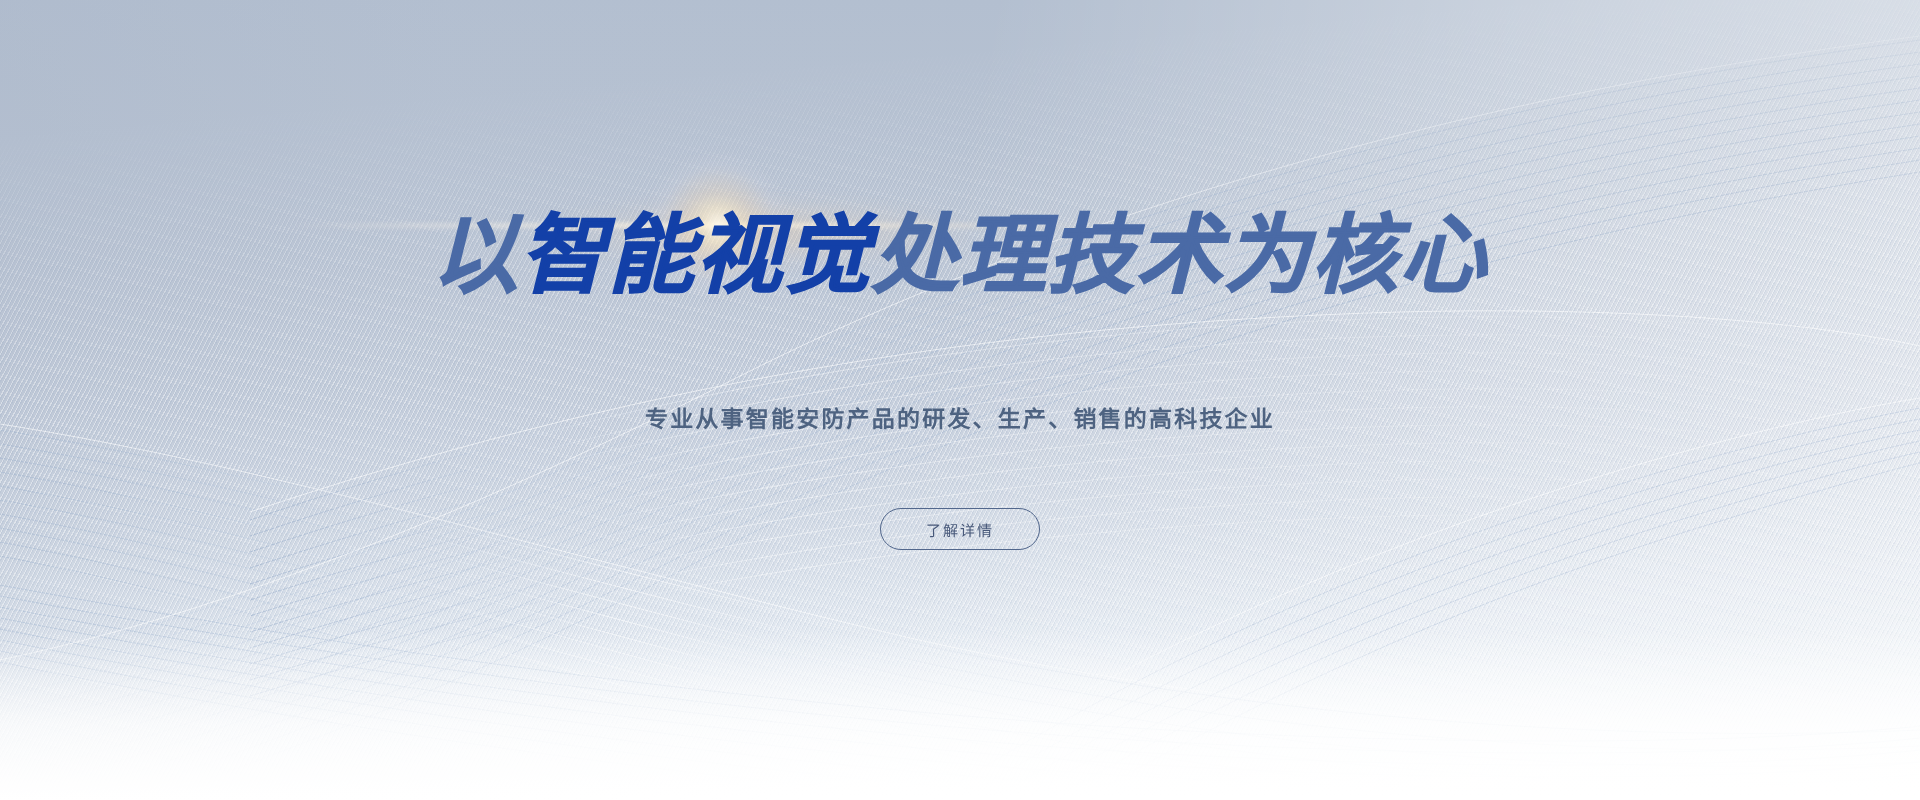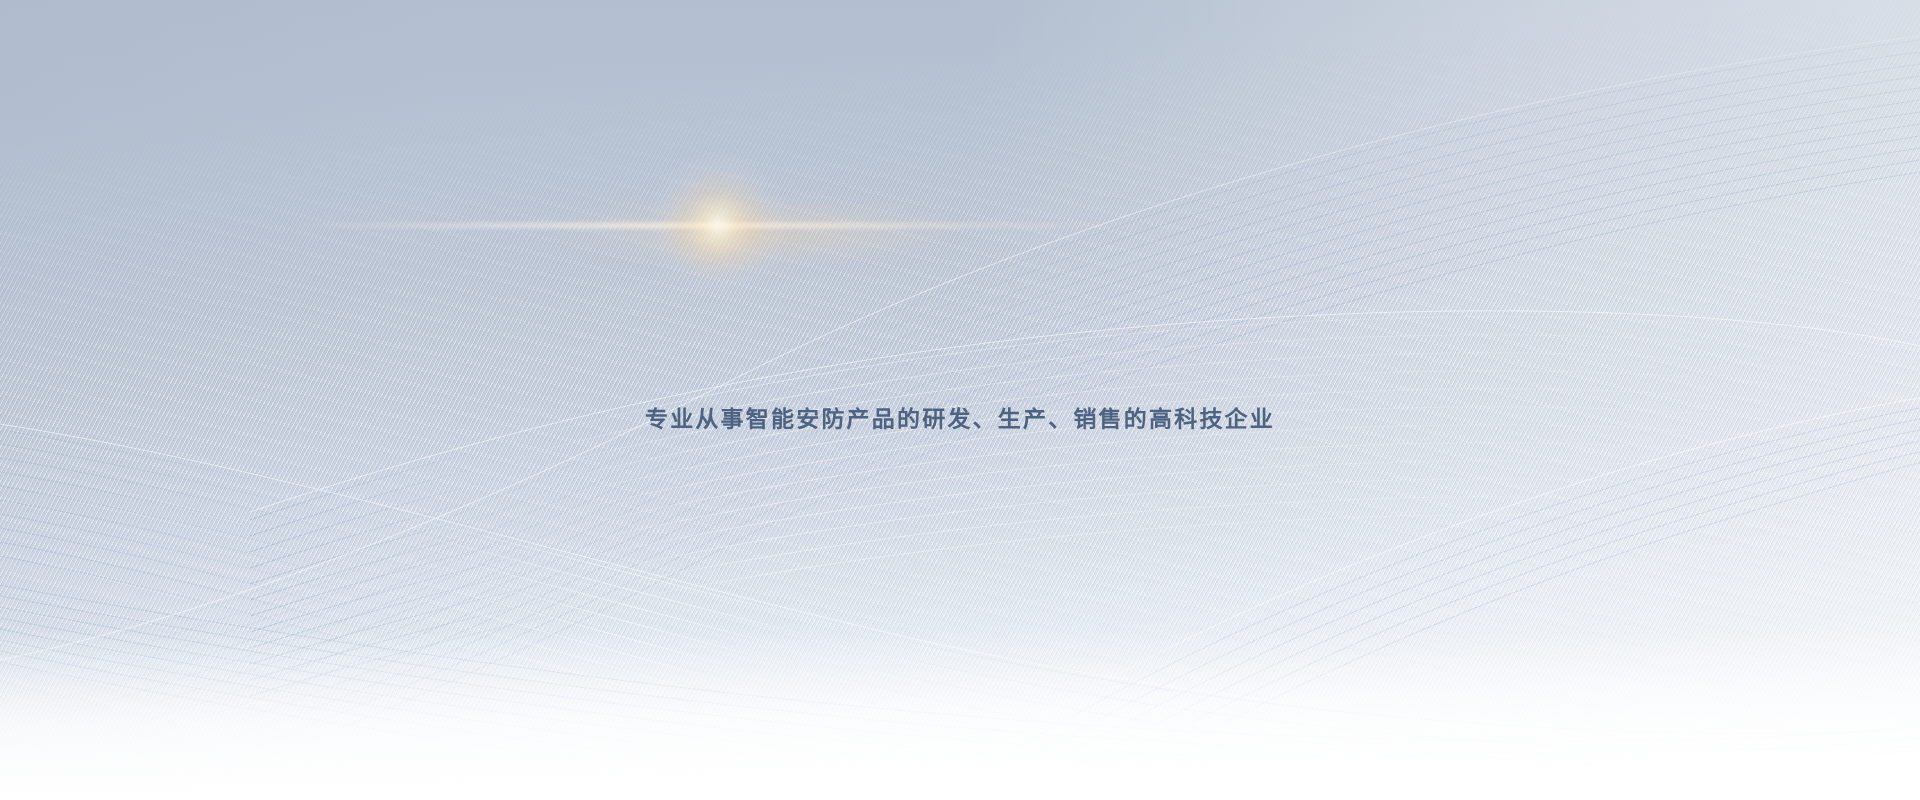--- a/index.html
+++ b/index.html
@@ -293,18 +293,22 @@
   <div class="hatch h2"></div>
 
   <div class="flare-warm"></div>
   <div class="flare-streak"></div>
   <div class="flare-core"></div>
 
   <div class="bottom-fade"></div>
 
   <div class="content">
 
+    <h1 class="headline">
+      <span class="seg seg-muted">以</span><span class="seg seg-accent">智能视觉</span><span class="seg seg-muted">处理技术为核心</span>
+    </h1>
 
     <p class="subtitle">专业从事智能安防产品的研发、生产、销售的高科技企业</p>
 
+    <button class="cta" type="button">了解详情</button>
 
   </div>
 </div>
 
 </body></html>

